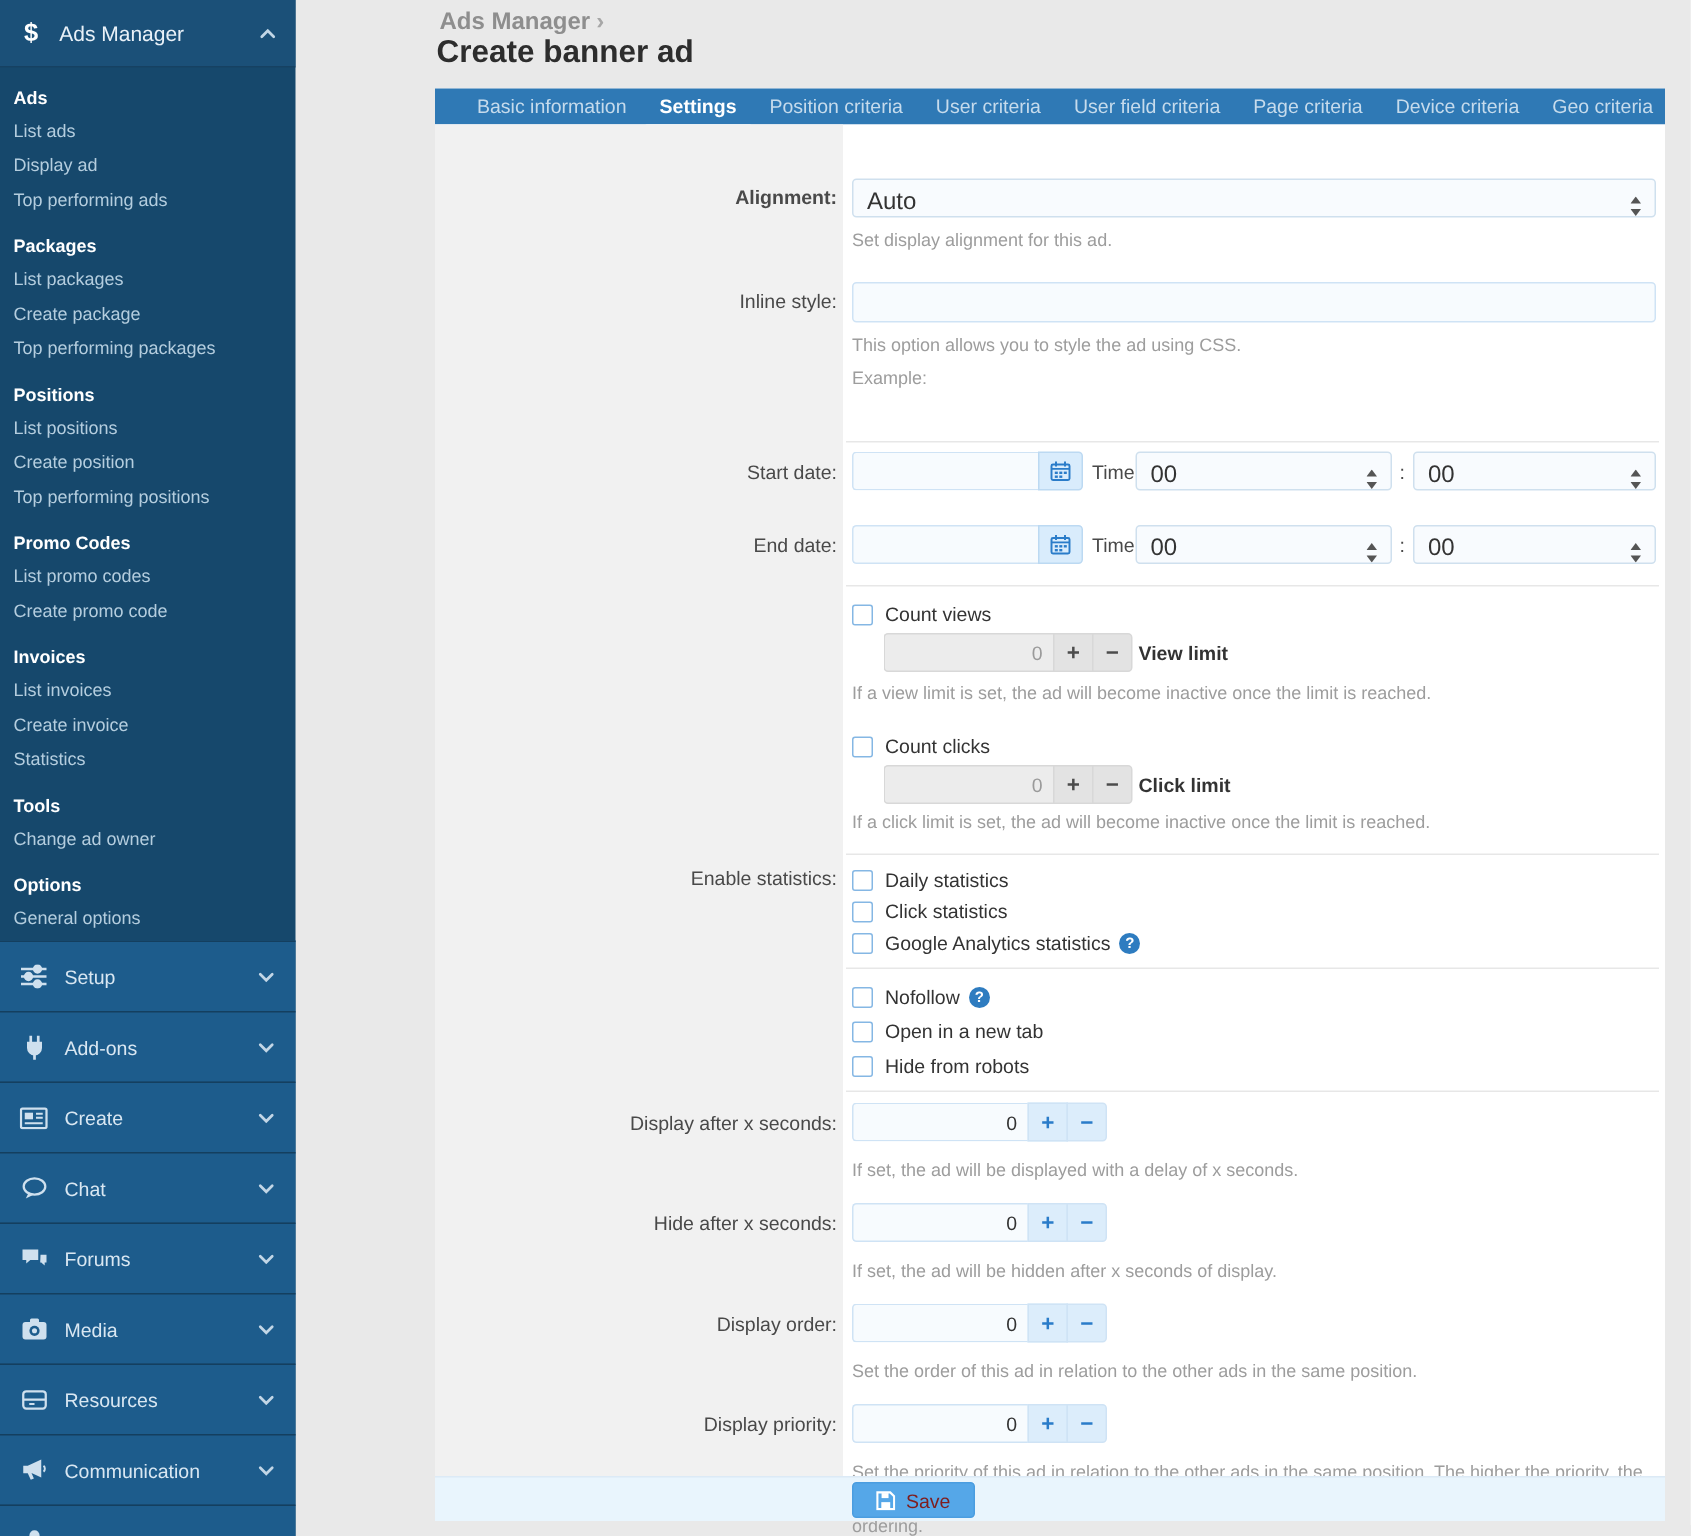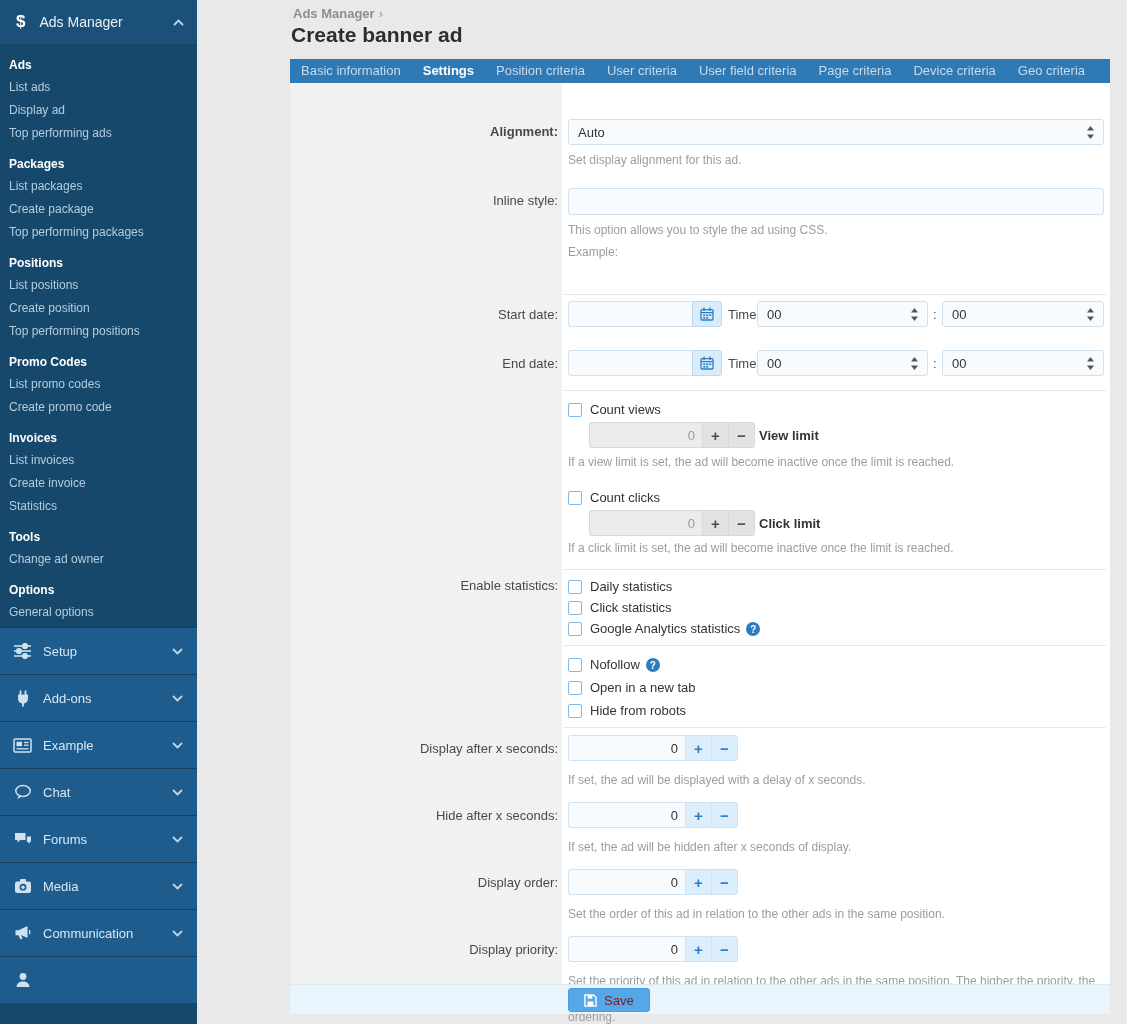--- a/index.html
+++ b/index.html
@@ -16,42 +16,42 @@
   .sb-menu{ padding:1px 8px 6px 9px; }
   .sb-sec-h{ color:#ffffff; font-weight:bold; font-size:12px; margin:12px 0 4px; }
   .sb-link{ color:#b4cdde; font-size:12px; padding:4px 0 5px; cursor:pointer; }
   .sb-groups{ position:absolute; top:627px; left:0; width:197px; }
   .sb-group{ height:47px; border-top:1px solid #143f5f; background:#1d5c8c; display:flex;
              align-items:center; padding:0 14px 0 13px; color:#d9e7f2; font-size:13px; cursor:pointer; }
   .sb-group .gicon{ width:19px; margin-right:11px; display:flex; justify-content:center; }
   .sb-group .chev{ margin-left:auto; display:flex; }
 
   
-  .breadcrumb{ position:absolute; left:293px; top:6px; font-size:13px; font-weight:bold; color:#8e8e8e; cursor:pointer;}
+  .breadcrumb{ position:absolute; left:293px; top:6px; font-size:16px; font-weight:bold; color:#8e8e8e; cursor:pointer;}
   .breadcrumb .arrow{ color:#a7a7a7; margin-left:4px; }
   .page-title{ position:absolute; left:291px; top:23px; font-size:21px; color:#2d2d2d; }
 
   
   .panel{ position:absolute; left:290px; top:59px; width:820px; height:955px; background:#fff; }
   .tabbar{ position:absolute; top:0; left:0; right:0; height:24px; background:#2f79b5;
-           display:flex; padding-left:0; }
+           display:flex; padding-left:17px; }
   .tab{ color:#c6dbec; font-size:13px; line-height:24px; padding:0 11px; position:relative;
         white-space:nowrap; cursor:pointer; }
   .tab.active{ color:#fff; font-weight:600; }
   .tab.active::after{ content:""; position:absolute; left:1px; right:1px; bottom:-4px; height:4px;
         background:#fff; border-radius:1px; }
   .form-area{ position:absolute; top:24px; left:0; right:0; bottom:30px; background:#fff; overflow:visible; }
   .gutter{ position:absolute; left:0; top:0; bottom:0; width:272px; background:#f1f1f1; }
 
   .flabel{ position:absolute; left:0; width:268px; text-align:right; font-size:13px; color:#494949; }
   .fhelp{ position:absolute; left:278px; font-size:12px; color:#9d9d9d; }
   .fdivider{ position:absolute; left:274px; width:542px; height:1px; background:#e7e7e7; }
 
   .sel{ position:absolute; height:26px; background:#f8fbfe; border:1px solid #cfe0ee; border-radius:3px;
-        display:flex; align-items:center; padding:0 9px; font-size:13px; color:#333; cursor:pointer; }
+        display:flex; align-items:flex-end; padding:0 9px; font-size:16px; color:#333; cursor:pointer; }
   .sel .arrows{ margin-left:auto; display:flex; }
 
   .txt{ position:absolute; height:27px; background:#f7fbfe; border:1px solid #cfe3f5; border-radius:3px;
         font-size:13px; color:#333; padding:0 8px; font-family:"Liberation Sans",sans-serif; }
   .fcode{ position:absolute; left:278px; font-family:"DejaVu Sans Mono",monospace; font-size:12px; color:#555; }
   .code-b{ font-weight:bold; color:#3d3d3d; }
   .code-r{ font-weight:bold; color:#b94a48; }
   .code-i{ font-style:italic; color:#8a8a8a; }
 
   .dategrp{ position:absolute; display:flex; height:26px; }
@@ -174,21 +174,21 @@
       <div class="sb-group">
         <span class="gicon">
           <svg width="19" height="15" viewBox="0 0 19 15">
             <rect x="1" y="1" width="17" height="13" rx="1" fill="none" stroke="#cfe0ee" stroke-width="1.5"></rect>
             <rect x="3.5" y="3.8" width="5.5" height="4.4" fill="#cfe0ee"></rect>
             <line x1="11" y1="4.5" x2="15.5" y2="4.5" stroke="#cfe0ee" stroke-width="1.3"></line>
             <line x1="11" y1="7.2" x2="15.5" y2="7.2" stroke="#cfe0ee" stroke-width="1.3"></line>
             <line x1="3.5" y1="10.8" x2="15.5" y2="10.8" stroke="#cfe0ee" stroke-width="1.3"></line>
           </svg>
           </span>
-        <span>Example</span>
+        <span>Create</span>
         <span class="chev">
           <svg width="11" height="7" viewBox="0 0 11 7">
               <path d="M1.5 1.5 L5.5 5.5 L9.5 1.5" stroke="#c2d6e6" stroke-width="1.8" fill="none" stroke-linecap="round"></path>
             </svg>
           </span>
       </div>
       <div class="sb-group">
         <span class="gicon">
           <svg width="18" height="16" viewBox="0 0 18 16">
             <ellipse cx="9" cy="7" rx="7.2" ry="5.4" fill="none" stroke="#cfe0ee" stroke-width="1.5"></ellipse>
@@ -219,20 +219,35 @@
       <div class="sb-group">
         <span class="gicon">
           <svg width="18" height="16" viewBox="0 0 18 16">
             <rect x="6" y="1" width="6" height="4" rx="1" fill="#cfe0ee"></rect>
             <rect x="1" y="3.4" width="16" height="11.6" rx="2" fill="#cfe0ee"></rect>
             <circle cx="9" cy="9.2" r="3.4" fill="#1d5c8c"></circle>
             <circle cx="9" cy="9.2" r="1.7" fill="#cfe0ee"></circle>
           </svg>
           </span>
         <span>Media</span>
+        <span class="chev">
+          <svg width="11" height="7" viewBox="0 0 11 7">
+              <path d="M1.5 1.5 L5.5 5.5 L9.5 1.5" stroke="#c2d6e6" stroke-width="1.8" fill="none" stroke-linecap="round"></path>
+            </svg>
+          </span>
+      </div>
+      <div class="sb-group">
+        <span class="gicon">
+          <svg width="18" height="16" viewBox="0 0 18 16">
+            <rect x="1.5" y="2.5" width="15" height="11.5" rx="2" fill="none" stroke="#cfe0ee" stroke-width="1.5"></rect>
+            <line x1="1.5" y1="8" x2="16.5" y2="8" stroke="#cfe0ee" stroke-width="1.5"></line>
+            <line x1="5.5" y1="11" x2="9" y2="11" stroke="#cfe0ee" stroke-width="1.4"></line>
+          </svg>
+          </span>
+        <span>Resources</span>
         <span class="chev">
           <svg width="11" height="7" viewBox="0 0 11 7">
               <path d="M1.5 1.5 L5.5 5.5 L9.5 1.5" stroke="#c2d6e6" stroke-width="1.8" fill="none" stroke-linecap="round"></path>
             </svg>
           </span>
       </div>
       <div class="sb-group">
         <span class="gicon">
           <svg width="18" height="16" viewBox="0 0 18 16" fill="#cfe0ee">
             <path d="M13.5 1 L4.5 5.2 H1.5 v5 h3 l2 4.3 2.1-.9 -1.6-3.6 6.5 3z"></path>

